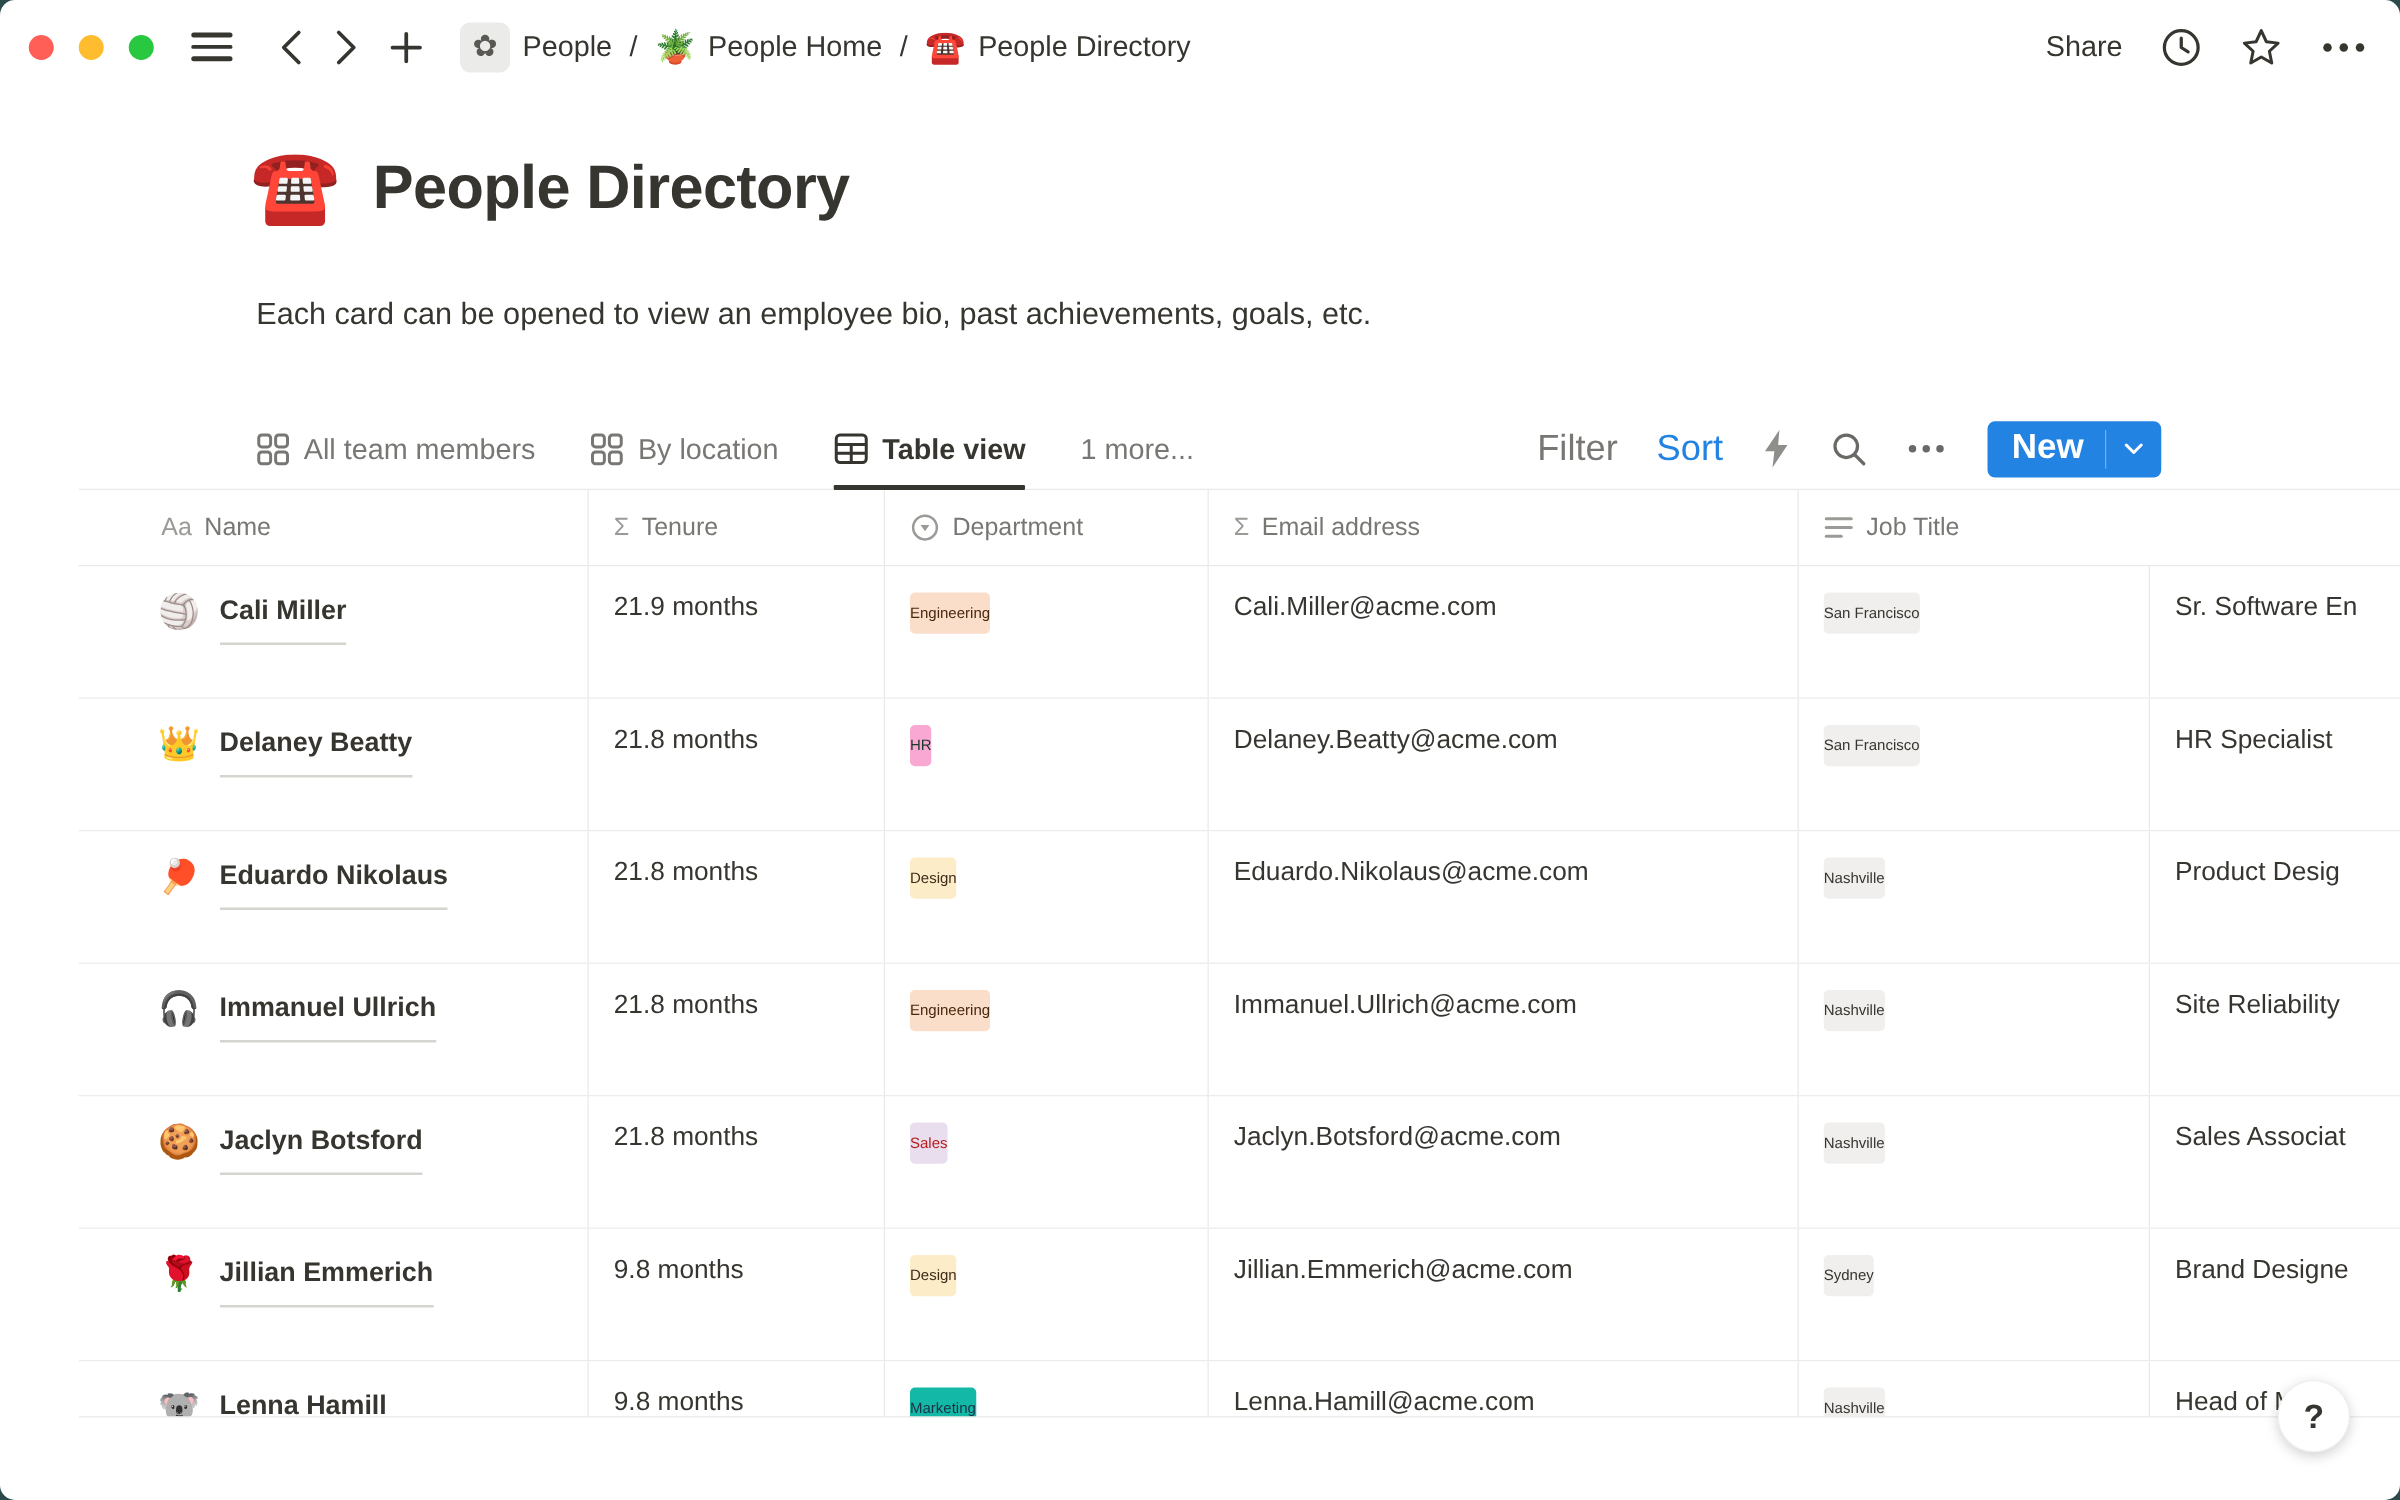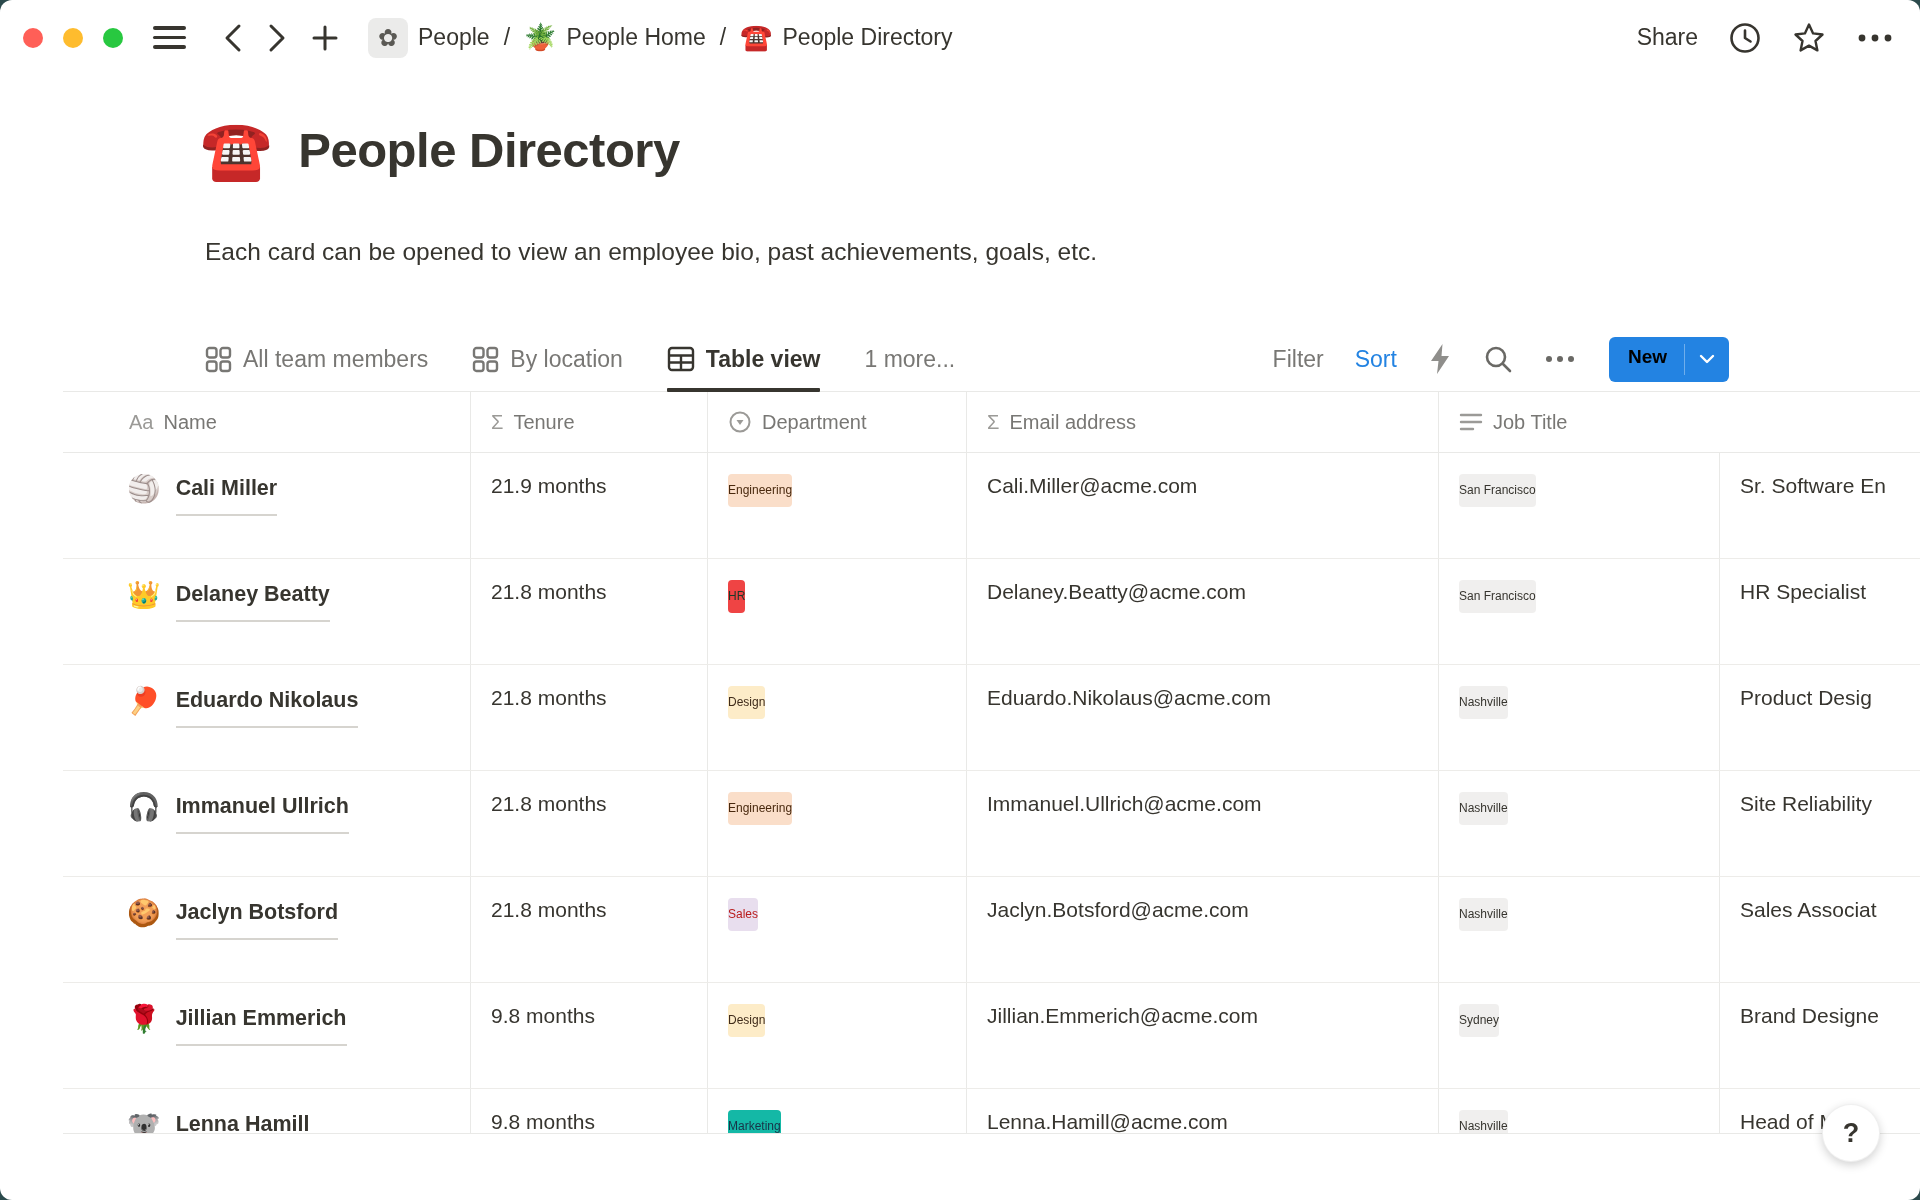--- a/index.html
+++ b/index.html
@@ -67,31 +67,31 @@
   .vtab { position: relative; height: 100%; display: flex; align-items: center; gap: 11px;
           margin-right: 44px; color: #787774; cursor: pointer; }
   .vtab svg { flex: 0 0 auto; }
   .vtab.active { color: #37352f; font-weight: 600; }
   .vtab.active::after {
     content: ""; position: absolute; left: 0; right: 0; bottom: -1px;
     height: 4px; background: #37352f; border-radius: 1px;
   }
   .more-views { color: #787774; margin-right: 20px; cursor: pointer; }
   .toolbar { margin-left: auto; margin-right: 191px; display: flex; align-items: center; gap: 31px; }
-  .tool-label { background: none; border: none; font-size: 23px; cursor: pointer; }
+  .tool-label { background: none; border: none; font-size: 29px; cursor: pointer; }
   .filter { color: #787774; }
   .sort { color: #2383e2; }
   .icon-btn { background: none; border: none; cursor: pointer; display: flex; align-items: center; }
   .new-btn {
     display: flex; align-items: stretch; height: 45px;
     background: #2383e2; border-radius: 6px; overflow: hidden;
     border: none; cursor: pointer; margin-left: 2px;
   }
   .new-main { display: flex; align-items: center; padding: 0 17px 4px 19px;
-              color: #000000; font-size: 19px; font-weight: 600; }
+              color: #ffffff; font-size: 28px; font-weight: 600; }
   .new-sep { width: 1px; background: rgba(255,255,255,0.35); margin: 7px 0; }
   .new-chev { display: flex; align-items: center; justify-content: center; width: 44px; }
   
   .thead {
     position: absolute; left: 63px; right: 0; top: 392px; height: 61px;
     display: grid; grid-template-columns: 408px 237px 259px 472px 281px minmax(0,1fr);
     border-bottom: 1px solid #e9e9e7;
     color: #787774; font-size: 20px;
   }
   .hcell { display: flex; align-items: center; gap: 10px; padding: 0 20px;
@@ -326,21 +326,21 @@
       </div>
       <div class="cell">Sr. Software En</div>
     </div>
       <div class="trow">
       <div class="cell name-cell">
         <span class="pemoji">👑</span>
         <span class="pname">Delaney Beatty</span>
       </div>
       <div class="cell">21.8 months</div>
       <div class="cell">
-        <span class="badge dept" style="background: #ef4444; color: rgb(28, 56, 41);">HR</span>
+        <span class="badge dept" style="background: #f9a8d4; color: rgb(28, 56, 41);">HR</span>
       </div>
       <div class="cell">Delaney.Beatty@acme.com</div>
       <div class="cell">
         <span class="badge loc">San Francisco</span>
       </div>
       <div class="cell">HR Specialist</div>
     </div>
       <div class="trow">
       <div class="cell name-cell">
         <span class="pemoji">🏓</span>

